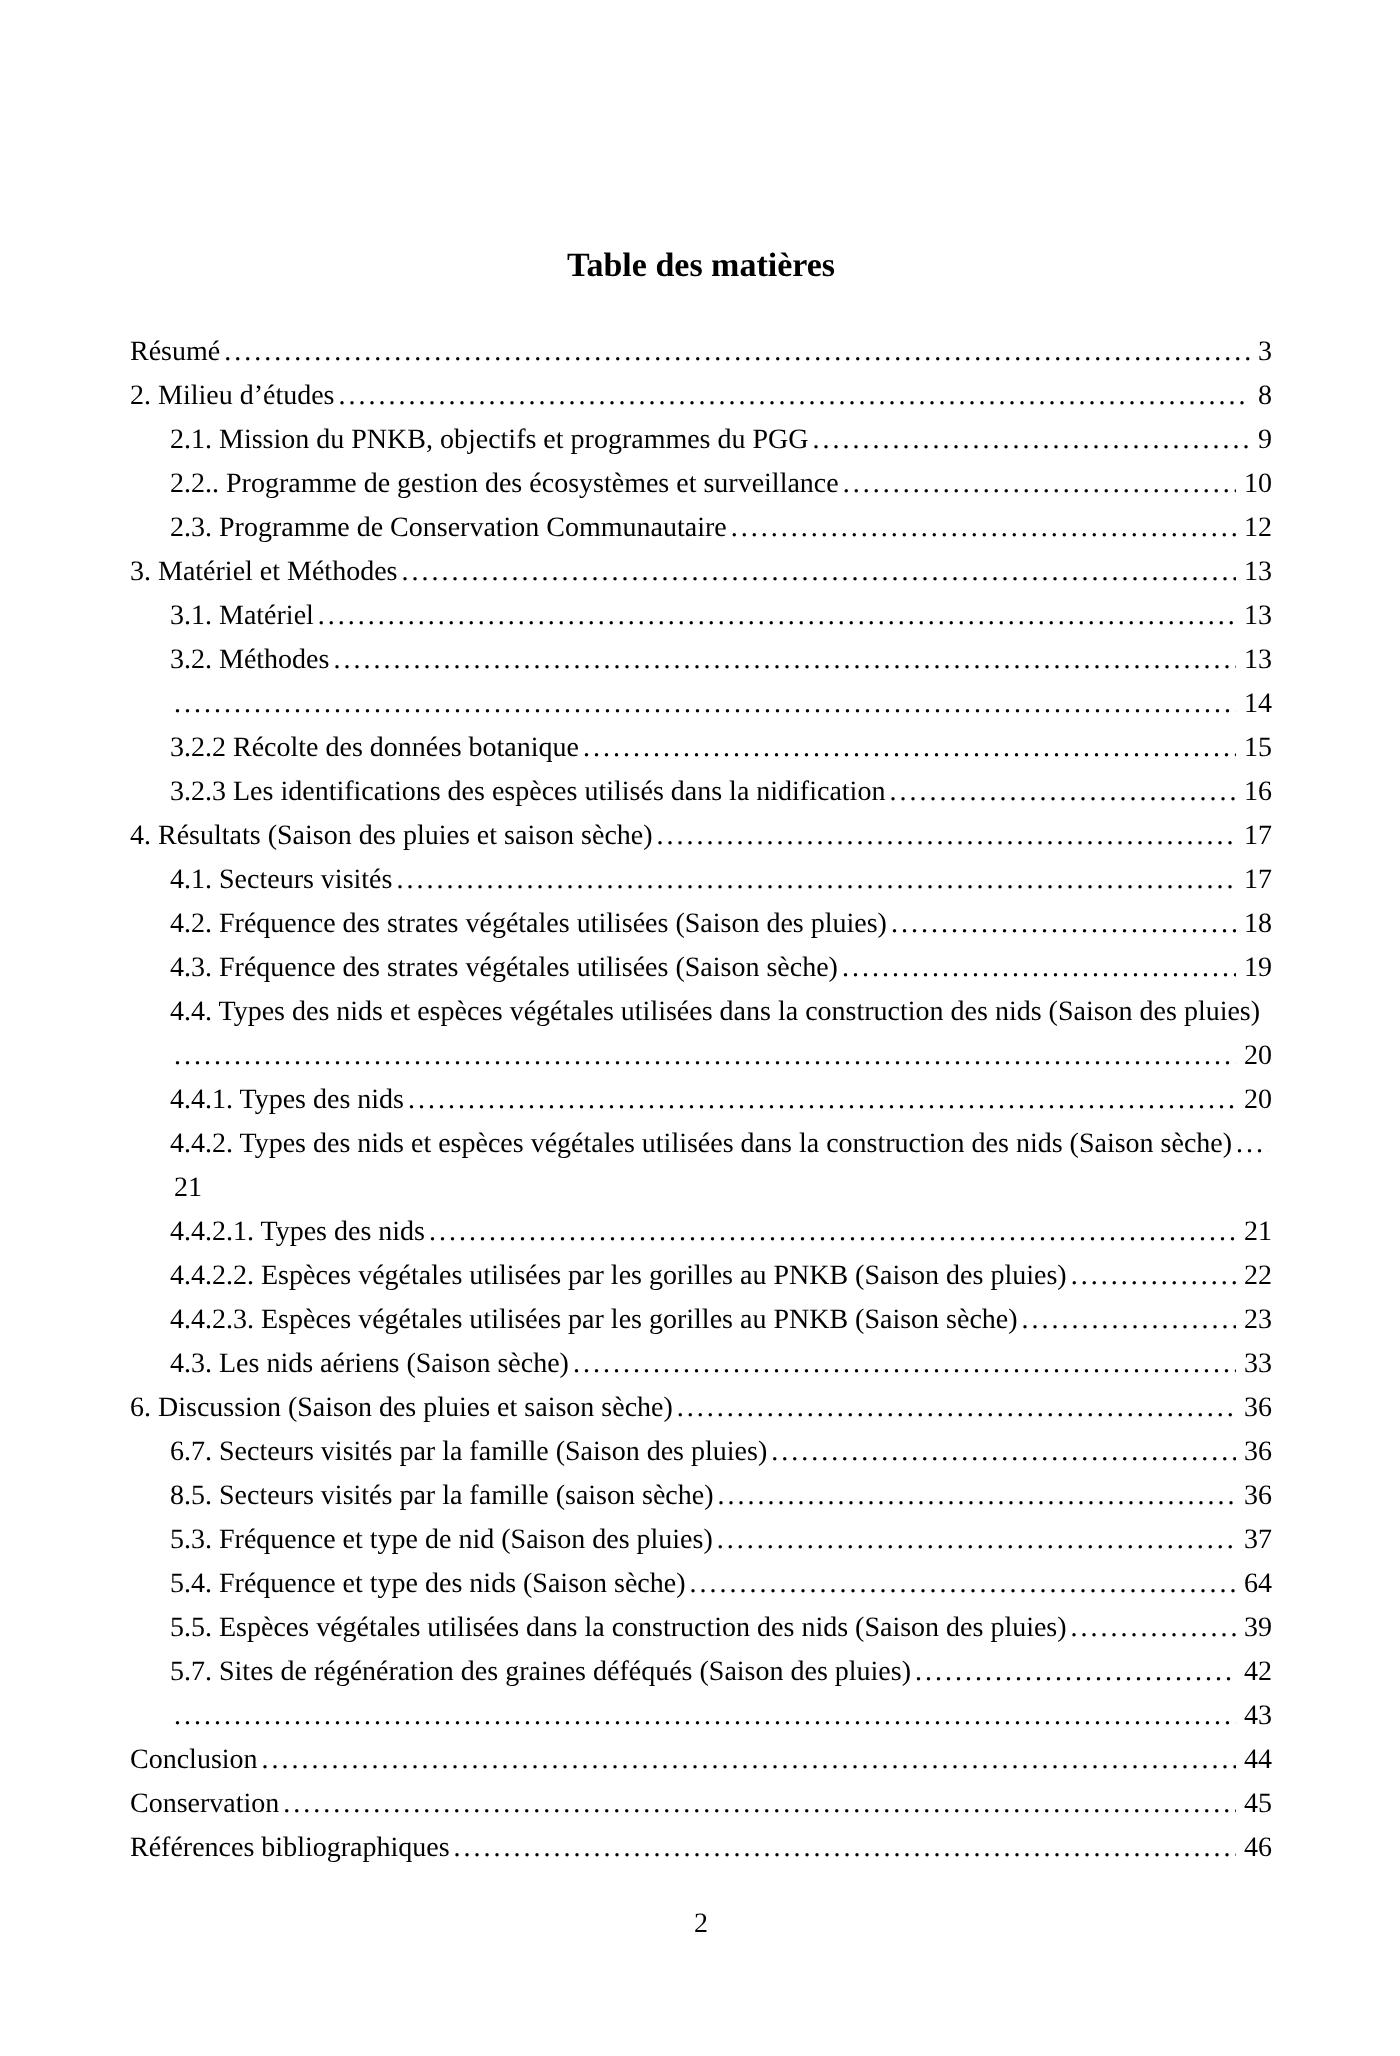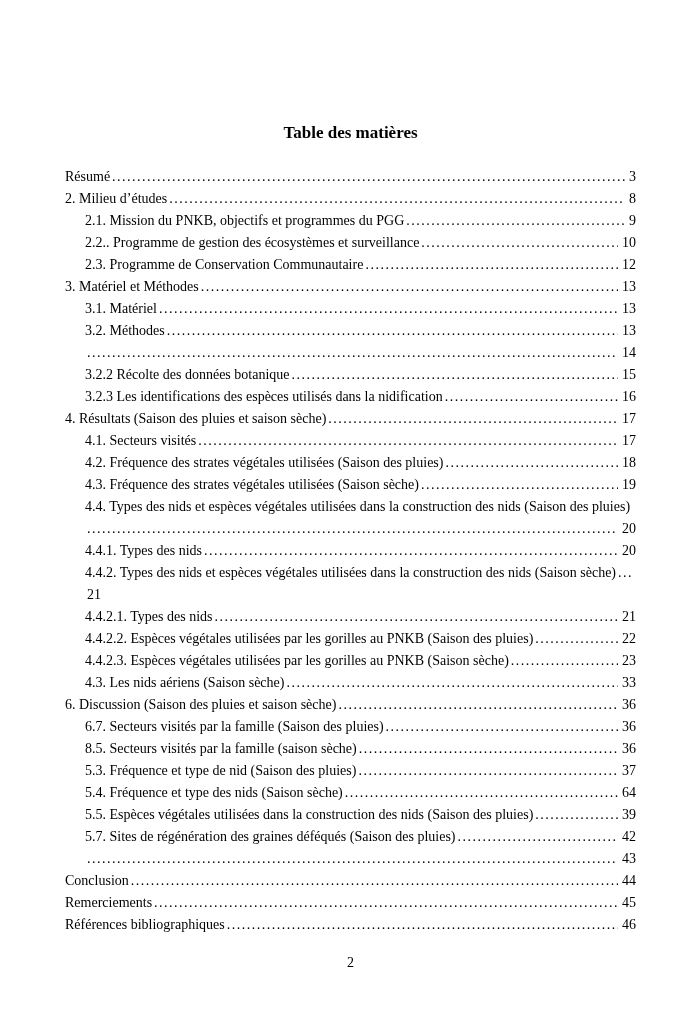--- a/index.html
+++ b/index.html
@@ -204,21 +204,21 @@
       <div class="entry indent-1">
     <span class="dots"></span>
     <span class="pagenum">43</span>
   </div>
       <div class="entry indent-0">
     <span class="label">Conclusion</span>
     <span class="dots"></span>
     <span class="pagenum">44</span>
   </div>
       <div class="entry indent-0">
-    <span class="label">Remerciements</span>
+    <span class="label">Conservation</span>
     <span class="dots"></span>
     <span class="pagenum">45</span>
   </div>
       <div class="entry indent-0">
     <span class="label">Références bibliographiques</span>
     <span class="dots"></span>
     <span class="pagenum">46</span>
   </div>
     </div>
 

